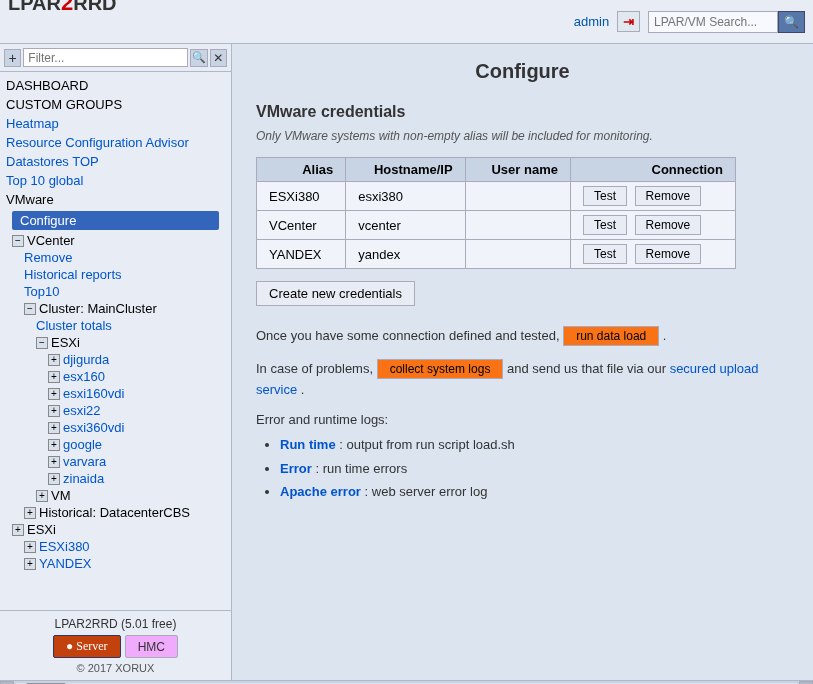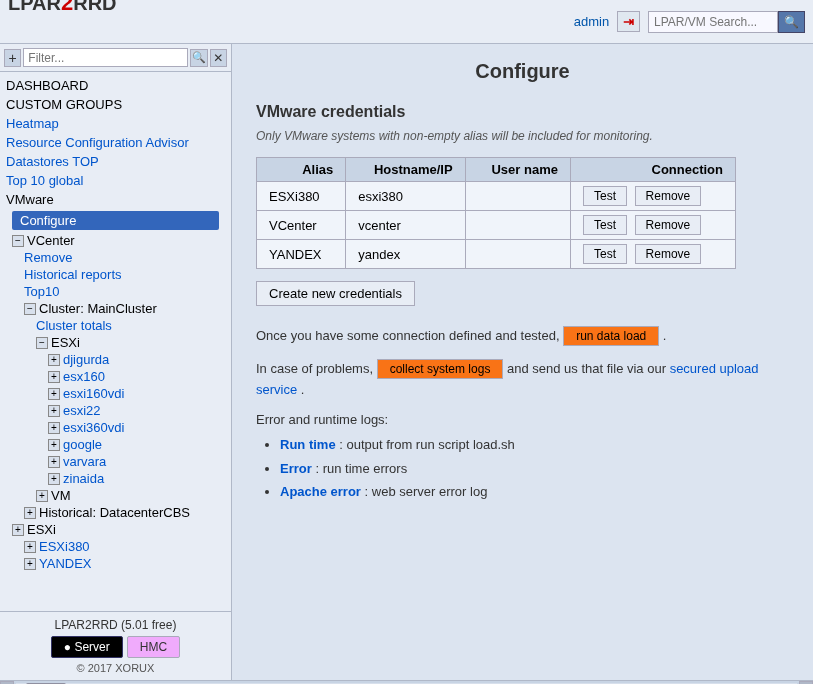--- a/index.html
+++ b/index.html
@@ -169,27 +169,28 @@
 
     
     #sidebar-footer {
       border-top: 1px solid #b0b8c8;
       padding: 6px;
       background: #e8edf5;
     }
     .footer-text { font-size: 12px; color: #333; text-align: center; margin-bottom: 4px; }
     .footer-buttons { display: flex; gap: 4px; justify-content: center; }
     .footer-btn-active {
-      background: #000000;
+      background: #c2410c;
       color: white;
       border: 1px solid #336;
       padding: 3px 12px;
       cursor: pointer;
       font-size: 12px;
       border-radius: 2px;
+      font-family: Liberation Serif, serif;
     }
     .footer-btn {
       background: #f0abfc;
       color: #333;
       border: 1px solid #aab;
       padding: 3px 12px;
       cursor: pointer;
       font-size: 12px;
       border-radius: 2px;
     }

